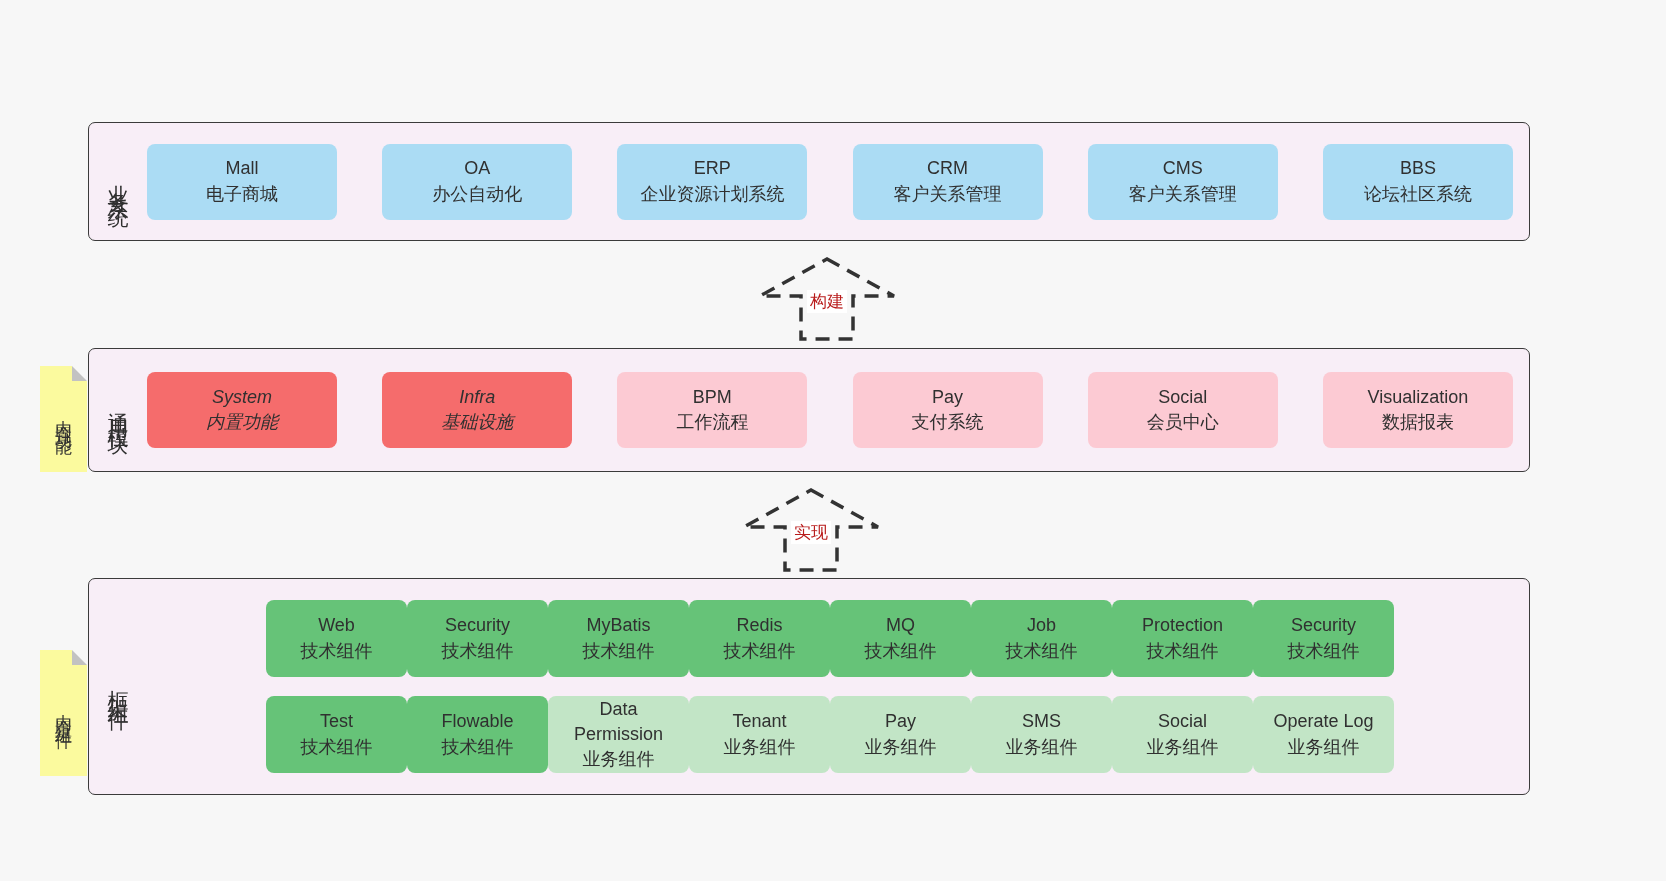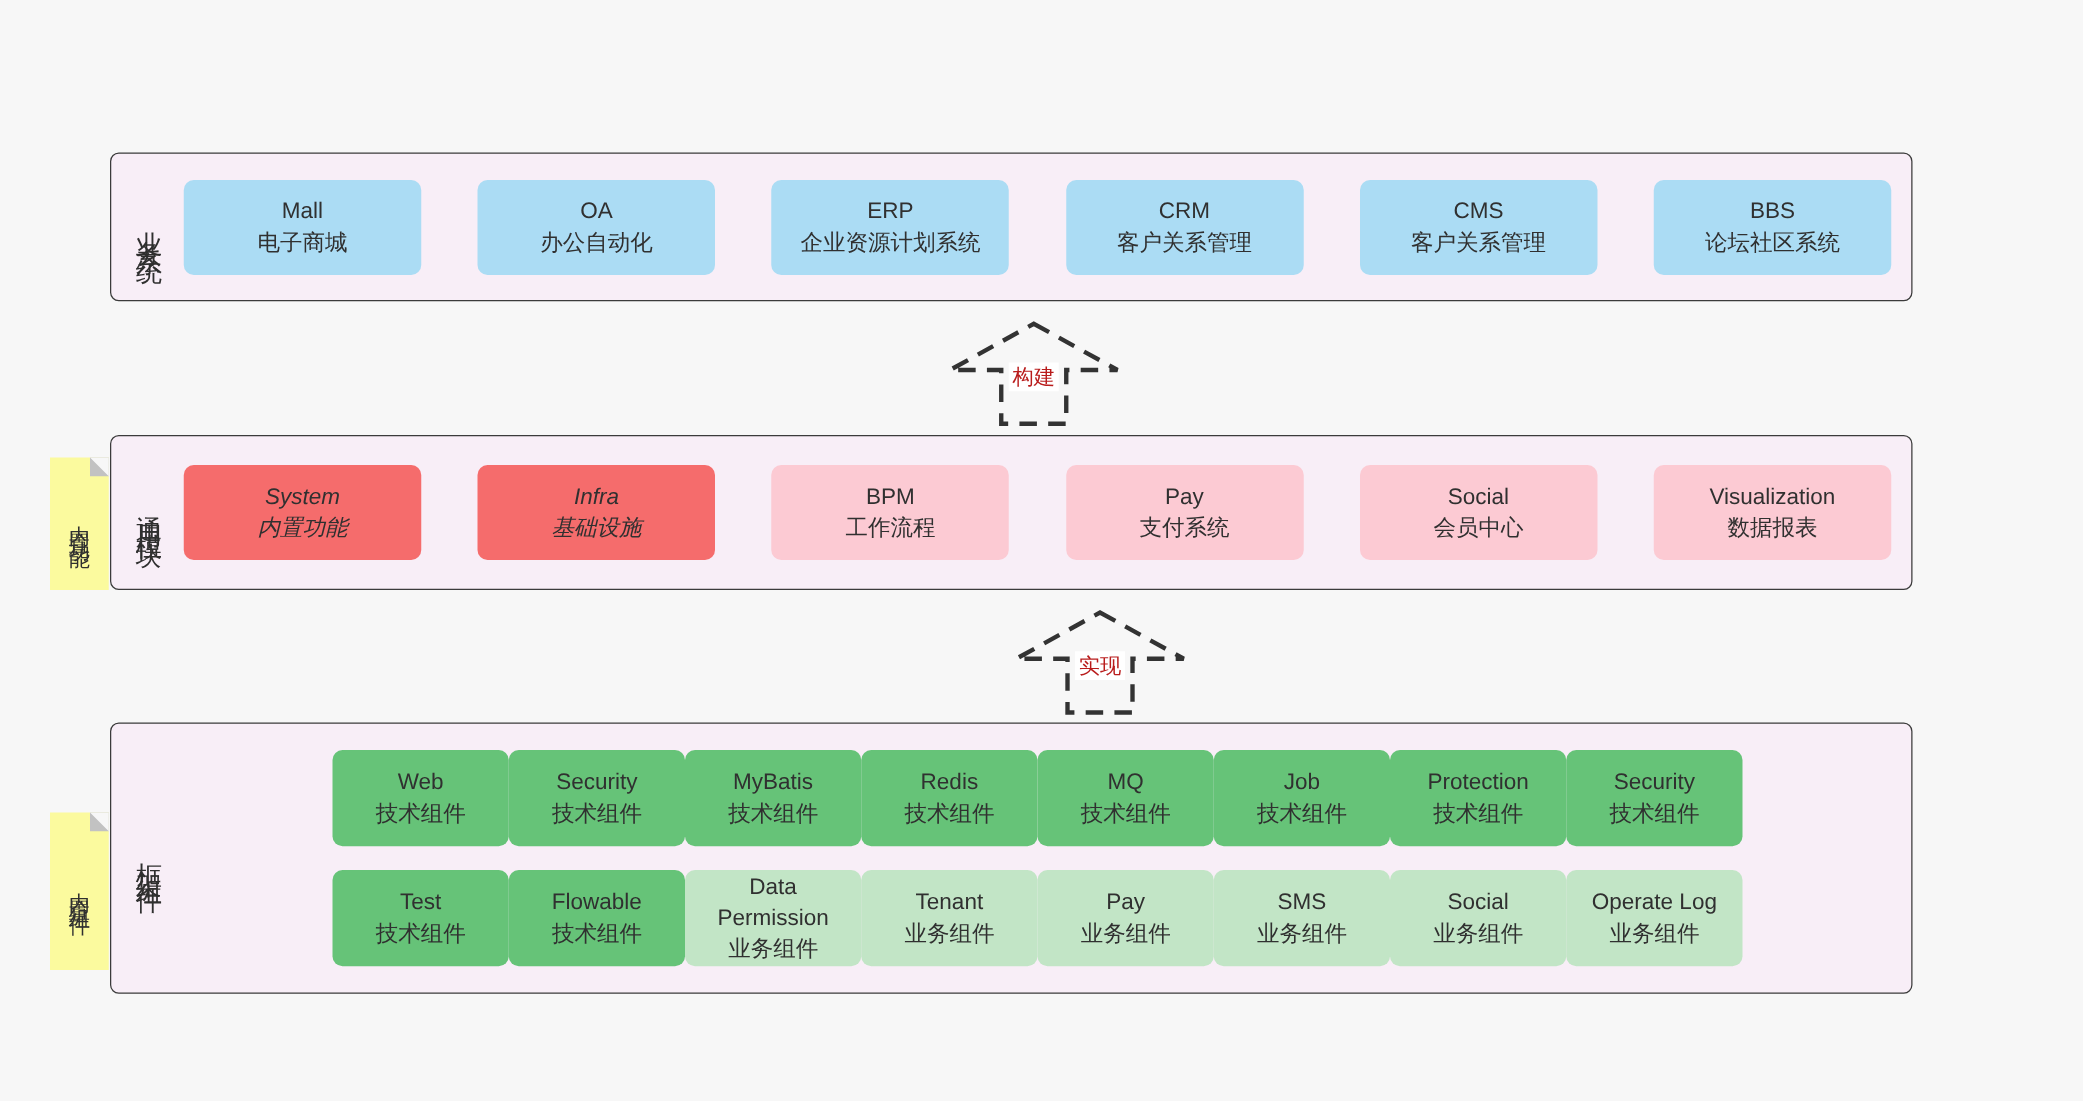--- a/index.html
+++ b/index.html
@@ -98,21 +98,21 @@
     border-style: solid;
     border-width: 0 15px 15px 0;
     border-color: #f7f7f7 #f7f7f7 #c2c2c2 transparent;
   }
   
   .arrow {
     position: absolute;
     width: 140px; height: 86px;
   }
   .arrow-1 { left: 757px; top: 256px; }
-  .arrow-2 { left: 810px; top: 487px; }
+  .arrow-2 { left: 741px; top: 487px; }
   .arrow svg { position: absolute; inset: 0; }
   .arrow-label {
     position: absolute;
     left: 50%; top: 34px;
     transform: translateX(-50%);
     background: #ffffff;
     padding: 0 3px;
     font-size: 17px;
     color: #b91c1c;
     white-space: nowrap;

